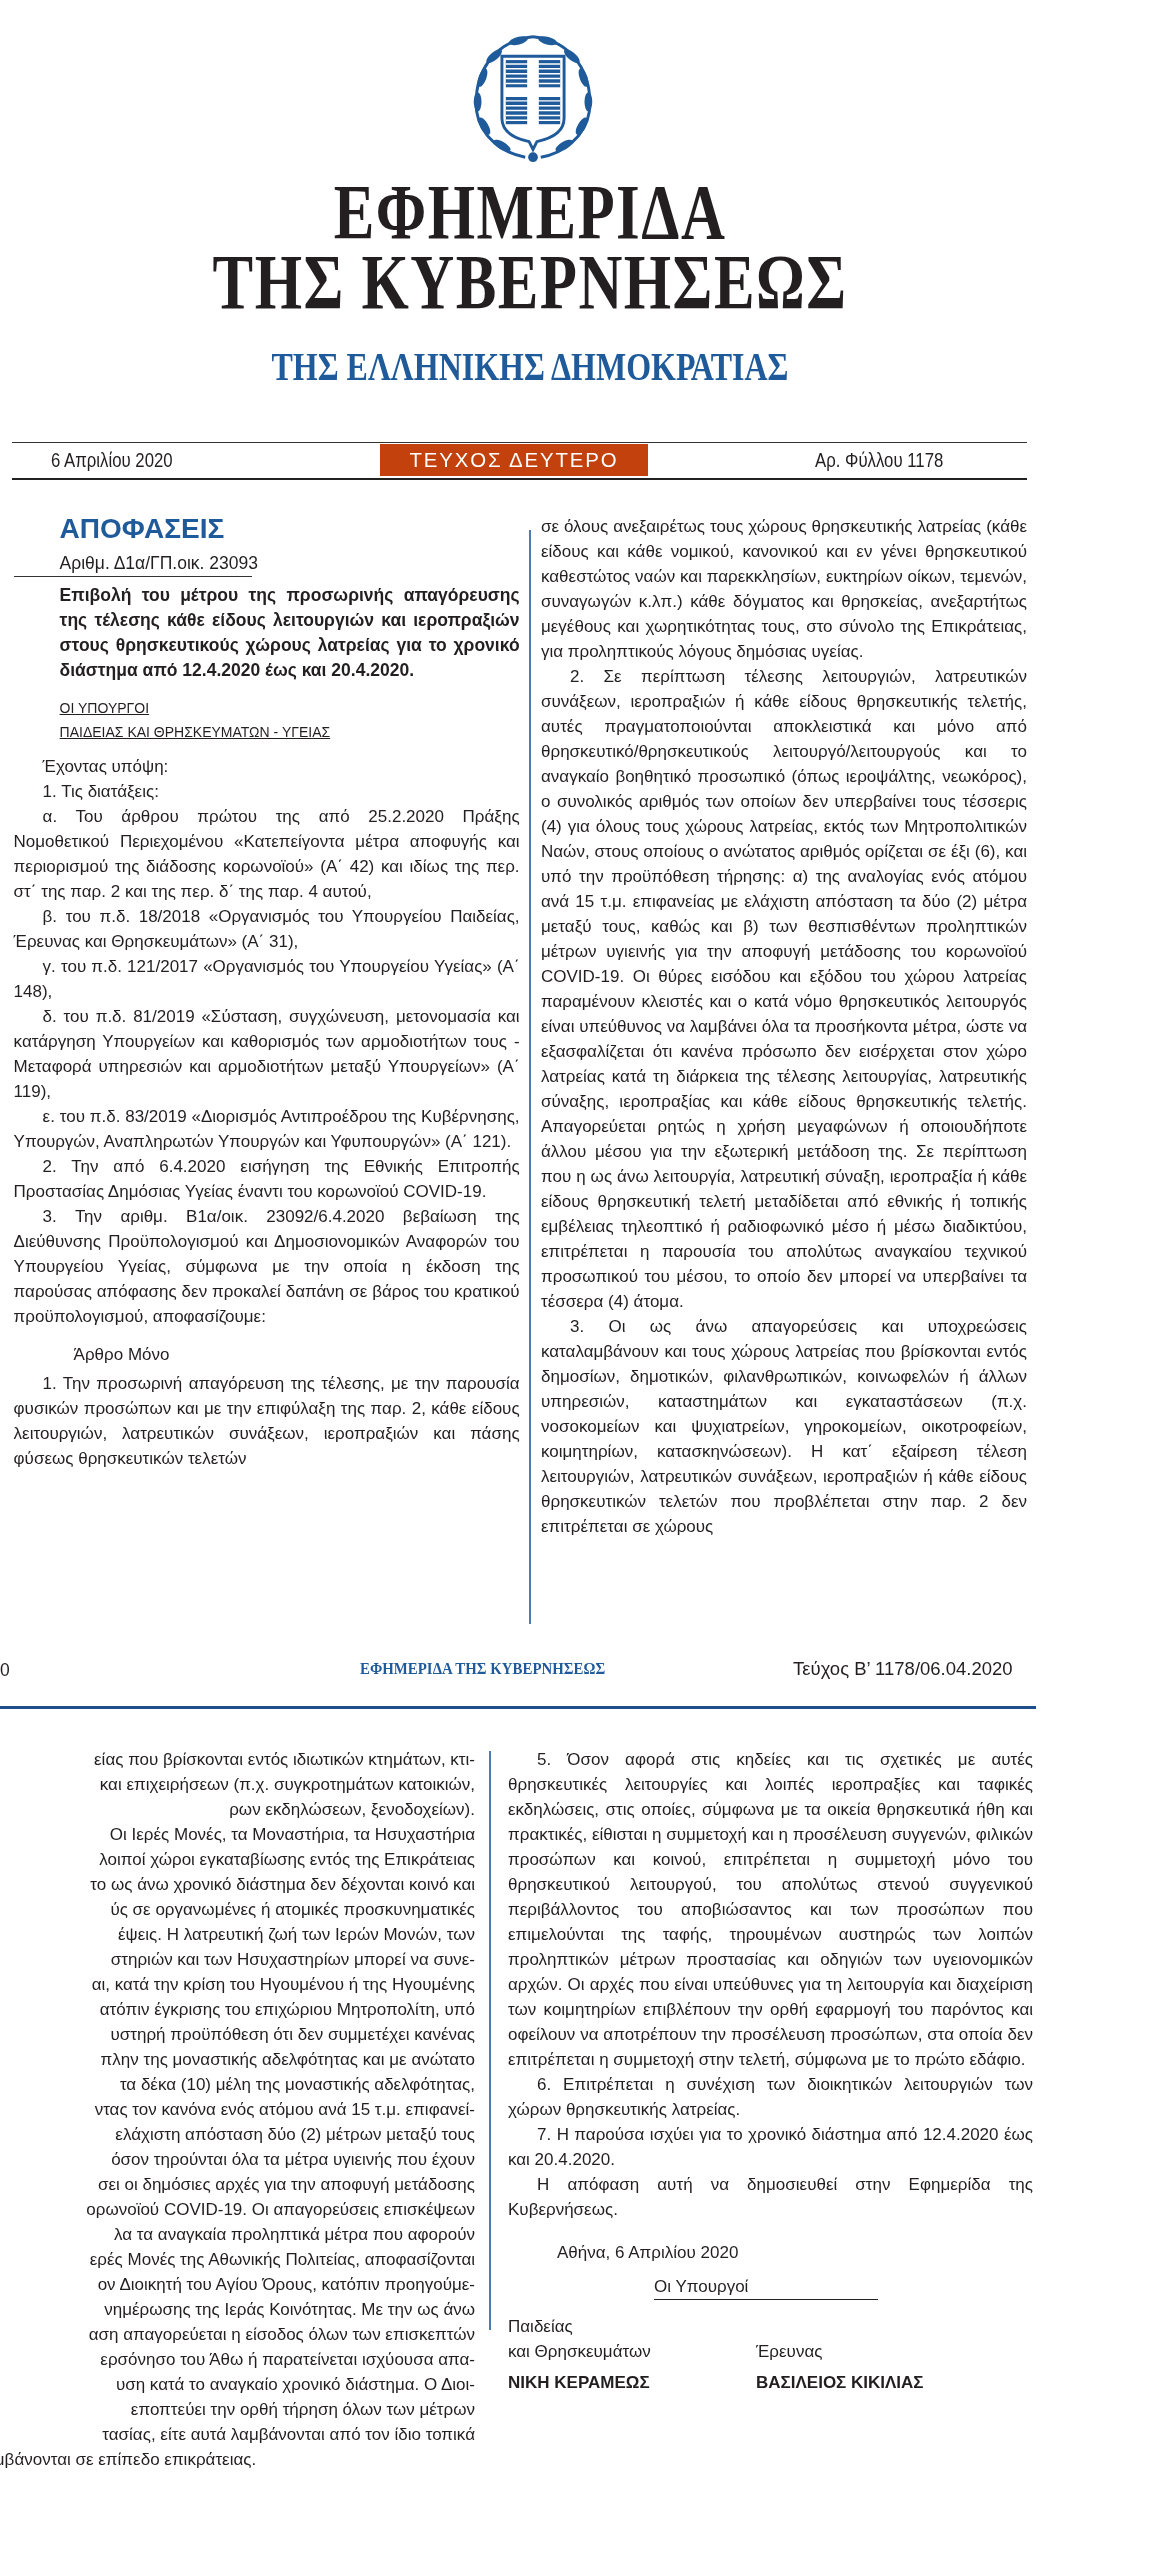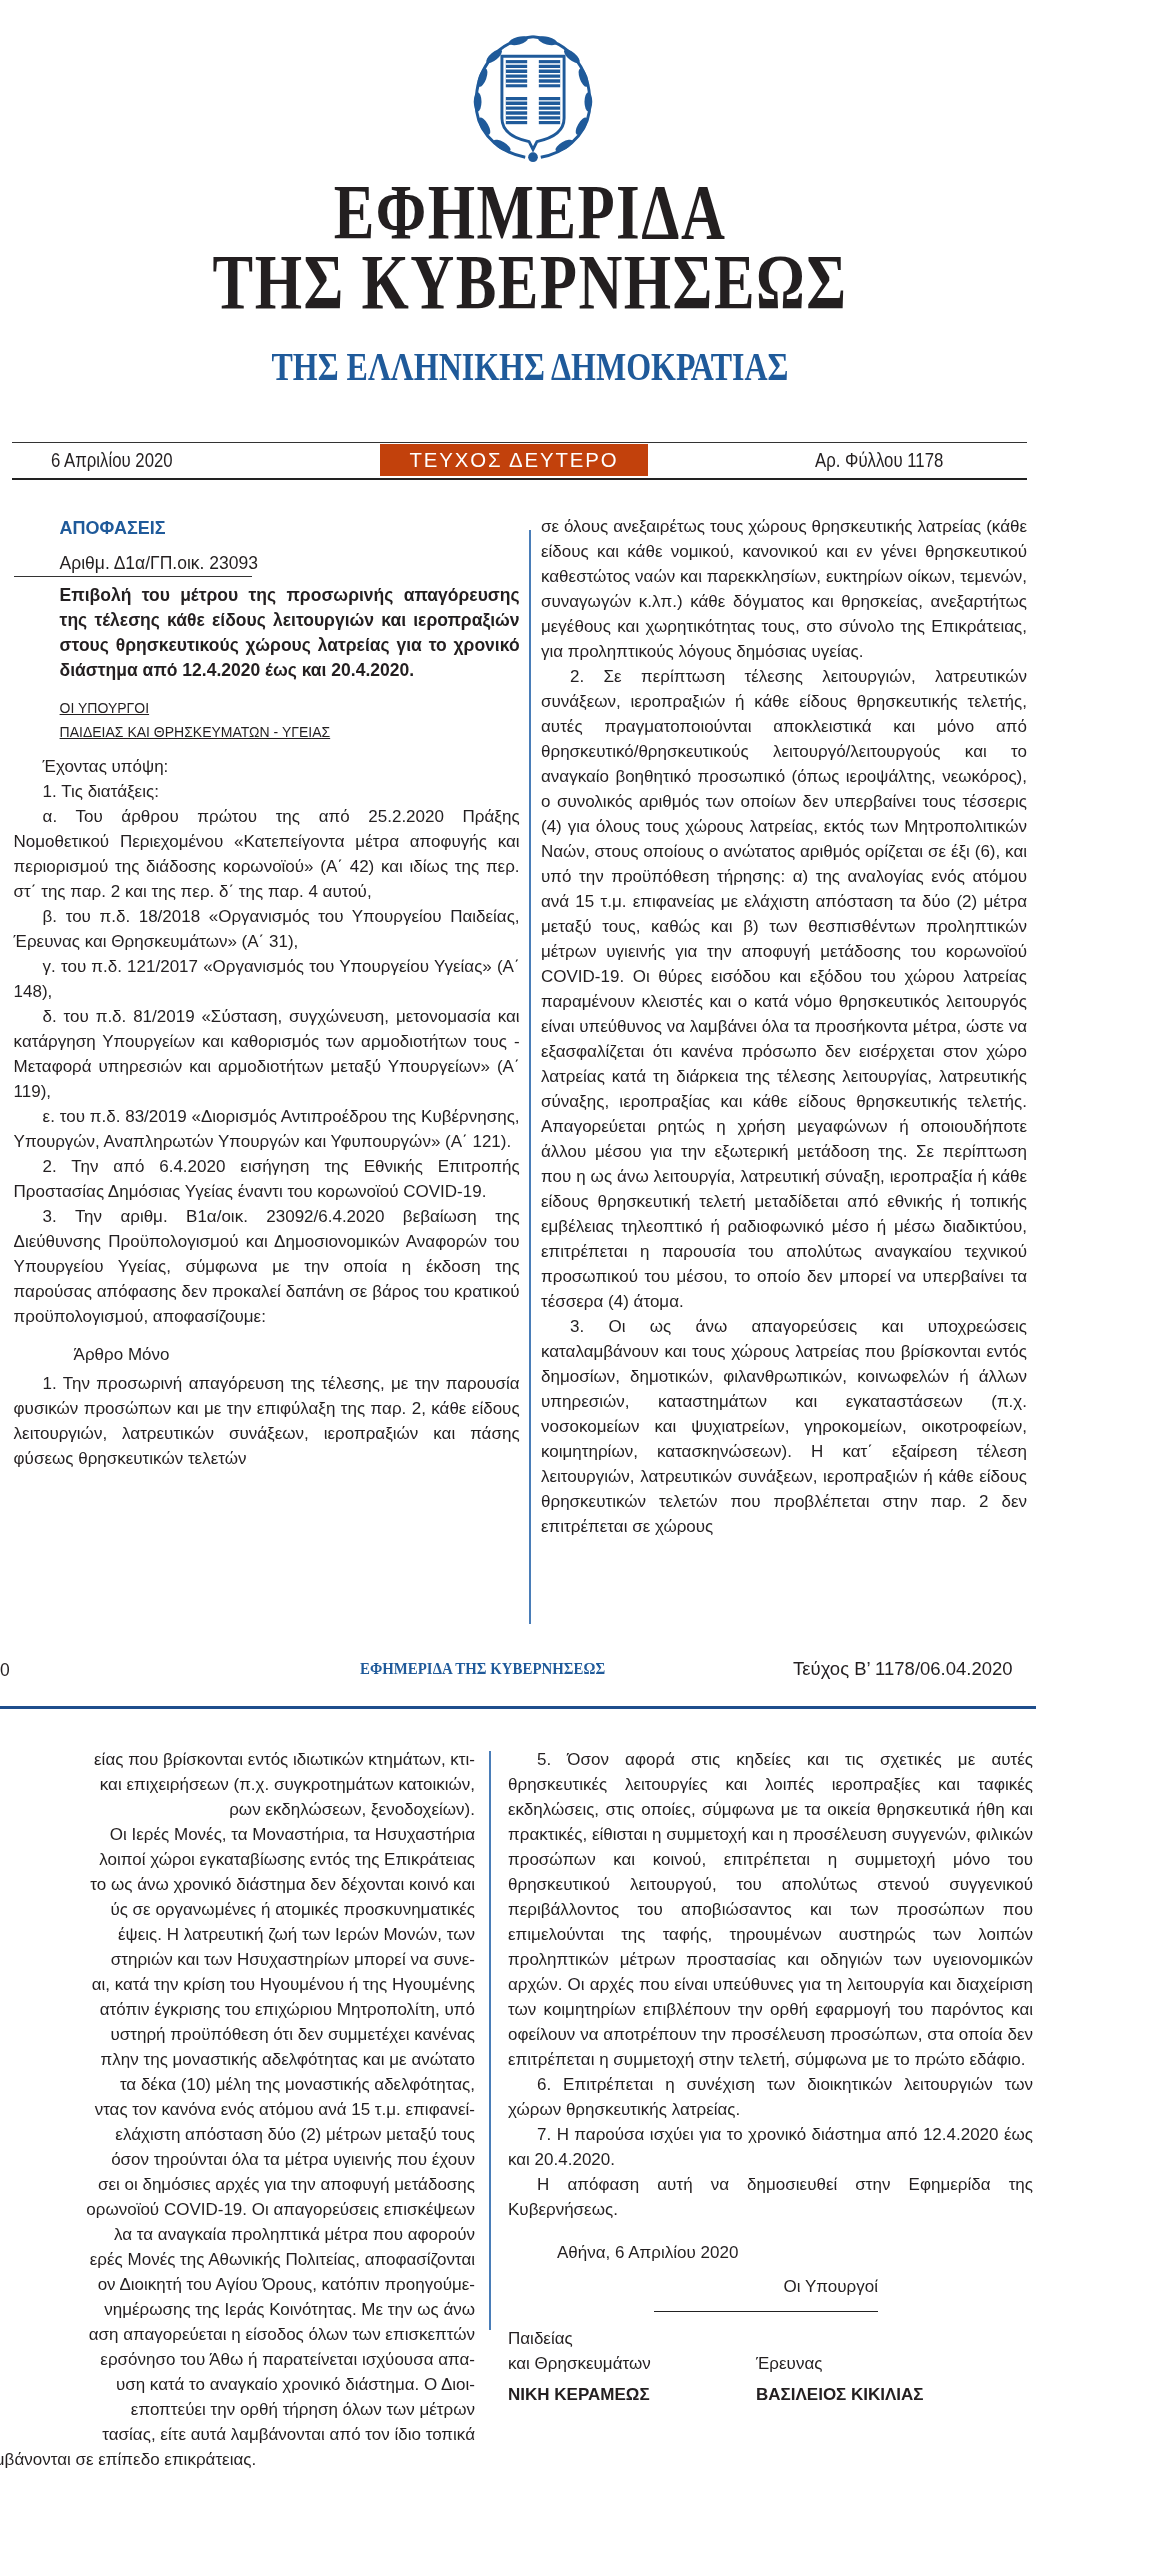--- a/index.html
+++ b/index.html
@@ -19,39 +19,39 @@
   .hdr-sheet { left: 815px; top: 447px; font-size: 19.5px; line-height: 27px; font-family: "Liberation Sans", sans-serif; transform: scaleX(0.86); transform-origin: 0 0; }
 
   
   .col { font-family: "Liberation Sans", sans-serif; font-size: 17px; line-height: 25px; text-align: justify; }
   .col p { margin: 0; }
   .col .ind { text-indent: 29px; }
   .col1 { left: 13.6px; top: 514px; width: 506px; }
   .col2 { left: 541px; top: 514px; width: 486px; }
   .divider1 { left: 529px; top: 530px; width: 1.9px; height: 1094px; background: #4a7db8; }
 
-  .sec-title { color: #1f5a9a; font-weight: bold; font-size: 18px; line-height: 29px; margin: 0 0 7.8px 46px !important; }
+  .sec-title { color: #1f5a9a; font-weight: bold; font-size: 28px; line-height: 29px; margin: 0 0 7.8px 46px !important; }
   .decno { margin-left: 46px !important; font-size: 17.5px; }
   .decno-line { height: 1px; background: #333; width: 238px; margin: 0 0 5.8px 0; }
   .dectitle { font-weight: bold; margin-left: 46px !important; font-size: 17.5px; line-height: 25px; }
   .ministers { margin: 13.6px 0 9.7px 46px !important; font-size: 14px; line-height: 24px; text-decoration: underline; }
   .article { margin: 13.6px 0 3.9px 60px !important; text-align: left; }
 
   
   .p2-num { left: 0; top: 1659px; font-size: 17.5px; line-height: 23px; font-family: "Liberation Sans", sans-serif; }
   .p2-title { left: 360px; top: 1657px; font-size: 17.5px; line-height: 23px; color: #1f5a9a; font-weight: bold; font-family: "Liberation Serif", serif; transform: scaleX(0.85); transform-origin: 0 0; white-space: nowrap; }
   .p2-issue { left: 793px; top: 1657px; font-size: 18.5px; line-height: 23px; font-family: "Liberation Sans", sans-serif; }
   .p2-line { left: 0; top: 1706px; width: 1036px; height: 2.9px; background: #1f4e8c; }
 
   .col3 { left: -29px; top: 1747px; width: 504px; }
   .col4 { left: 508px; top: 1747px; width: 525px; }
   .divider2 { left: 489px; top: 1751px; width: 1.9px; height: 579px; background: #4a7db8; }
 
   .sign-city { margin: 17.5px 0 9.7px 49px !important; text-align: left; }
-  .sign-title { text-align: right; width: 224px; margin-left: 146px !important; border-bottom: 1.5px solid #222; padding-bottom: 12px; }
+  .sign-title { text-align: left; width: 224px; margin-left: 146px !important; border-bottom: 1.5px solid #222; padding-bottom: 0; }
   .sign-grid { display: flex; margin-top: 13.6px; }
   .sign-grid > div { width: 248px; text-align: left; }
   .sign-name { font-weight: bold; margin-top: 5.8px !important; }
 </style>
 </head>
 <body>
 
 <div class="abs coat">
   <svg width="156" height="136" viewBox="0 0 160 140">
     <g fill="none" stroke="#1f5a9a" stroke-width="3">

